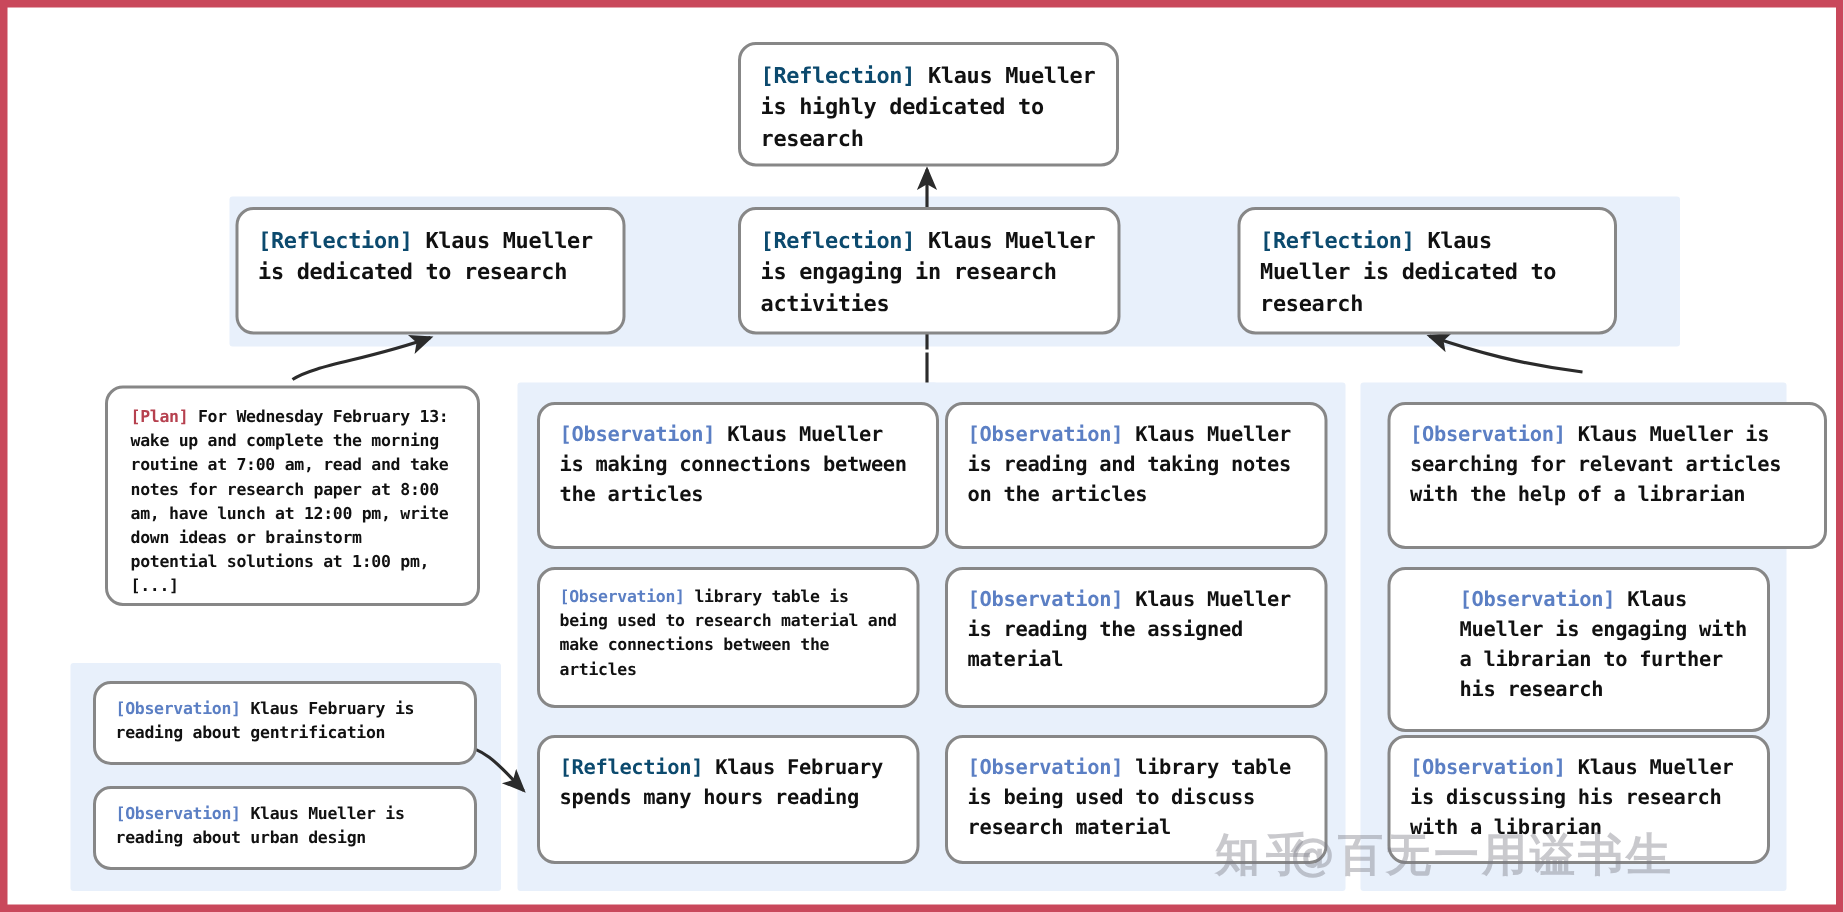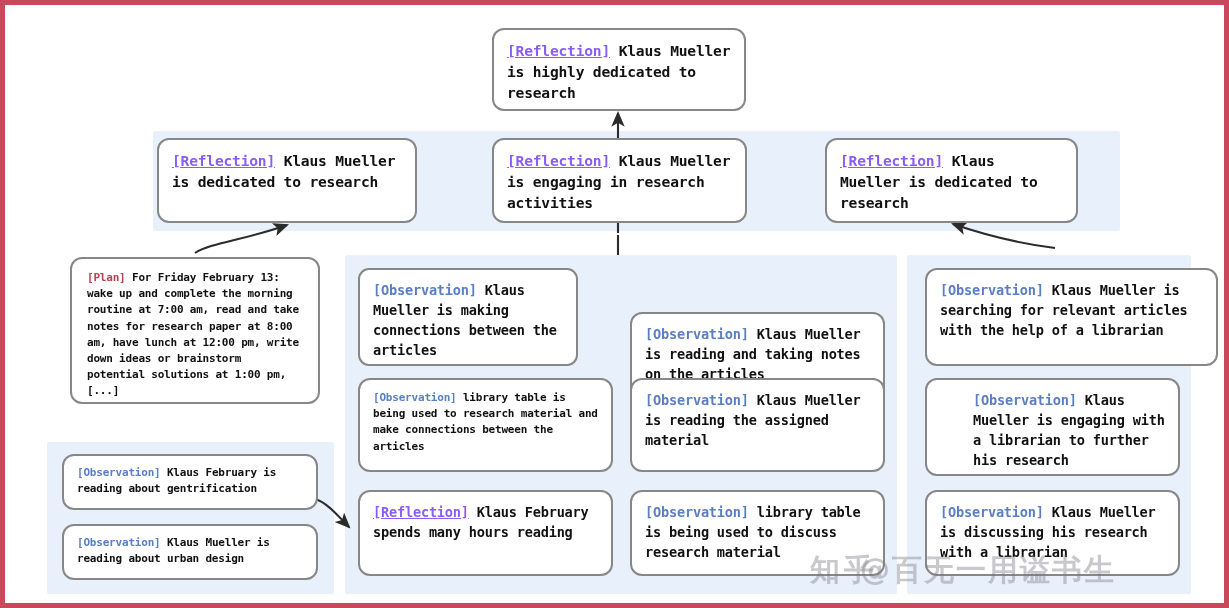--- a/index.html
+++ b/index.html
@@ -39,21 +39,21 @@
     overflow: hidden;
   }
   .node .body {
     white-space: pre-wrap;
     display: inline;
   }
   .tag {
     font-weight: bold;
     display: inline;
   }
-  .tag-reflection { color: #8b5cf6; text-decoration: underline; }
+  .tag-reflection { color: #0c4a6e; }
   .tag-observation { color: #5b7fc4; }
   .tag-plan { color: #b6414f; margin-top: 16px; }
 
   .fs15 { font-size: 14.6px; line-height: 21px; }
   .fs14 { font-size: 13.6px; line-height: 20px; }
   .fs11 { font-size: 11px; line-height: 16.2px; }
 
   
   svg.arrows {
     position: absolute;
@@ -113,60 +113,60 @@
 
   <div class="node fs15" style="left:487px; top:133px; width:255px; height:85px;">
     <span class="tag tag-reflection">[Reflection]</span><span class="body"> Klaus Mueller is engaging in research activities</span>
   </div>
 
   <div class="node fs15" style="left:820px; top:133px; width:253px; height:85px;">
     <span class="tag tag-reflection">[Reflection]</span><span class="body"> Klaus Mueller is dedicated to research</span>
   </div>
 
   <div class="node fs11" style="left:65px; top:252px; width:250px; height:147px; padding:11px 15px;">
-    <span class="tag tag-plan">[Plan]</span><span class="body"> For Friday February 13: wake up and complete the morning routine at 7:00 am, read and take notes for research paper at 8:00 am, have lunch at 12:00 pm, write down ideas or brainstorm potential solutions at 1:00 pm, [...]</span>
+    <span class="tag tag-plan">[Plan]</span><span class="body"> For Wednesday February 13: wake up and complete the morning routine at 7:00 am, read and take notes for research paper at 8:00 am, have lunch at 12:00 pm, write down ideas or brainstorm potential solutions at 1:00 pm, [...]</span>
   </div>
 
   <div class="node fs11" style="left:57px; top:449px; width:256px; height:56px; padding:9px 13px;">
     <span class="tag tag-observation">[Observation]</span><span class="body"> Klaus February is reading about gentrification</span>
   </div>
 
   <div class="node fs11" style="left:57px; top:519px; width:256px; height:56px; padding:9px 13px;">
     <span class="tag tag-observation">[Observation]</span><span class="body"> Klaus Mueller is reading about urban design</span>
   </div>
 
-  <div class="node fs14" style="left:353px; top:263px; width:220px; height:98px;border-radius:11px;">
+  <div class="node fs14" style="left:353px; top:263px; width:268px; height:98px;">
     <span class="tag tag-observation">[Observation]</span><span class="body"> Klaus Mueller is making connections between the articles</span>
   </div>
 
   <div class="node fs11" style="left:353px; top:373px; width:255px; height:94px;">
     <span class="tag tag-observation">[Observation]</span><span class="body"> library table is being used to research material and make connections between the articles</span>
   </div>
 
   <div class="node fs14" style="left:353px; top:485px; width:255px; height:86px;">
     <span class="tag tag-reflection">[Reflection]</span><span class="body"> Klaus February spends many hours reading</span>
   </div>
 
-  <div class="node fs14" style="left:625px; top:263px; width:255px; height:98px;margin-top:44px;">
+  <div class="node fs14" style="left:625px; top:263px; width:255px; height:98px;">
     <span class="tag tag-observation">[Observation]</span><span class="body"> Klaus Mueller is reading and taking notes on the articles</span>
   </div>
 
   <div class="node fs14" style="left:625px; top:373px; width:255px; height:94px;">
     <span class="tag tag-observation">[Observation]</span><span class="body"> Klaus Mueller is reading the assigned material</span>
   </div>
 
   <div class="node fs14" style="left:625px; top:485px; width:255px; height:86px;">
     <span class="tag tag-observation">[Observation]</span><span class="body"> library table is being used to discuss research material</span>
   </div>
 
   <div class="node fs14" style="left:920px; top:263px; width:293px; height:98px;">
     <span class="tag tag-observation">[Observation]</span><span class="body"> Klaus Mueller is searching for relevant articles with the help of a librarian</span>
   </div>
 
-  <div class="node fs14" style="left:920px; top:373px; width:255px; height:98px;padding-left:46px;">
+  <div class="node fs14" style="left:920px; top:373px; width:255px; height:110px;padding-left:46px;">
     <span class="tag tag-observation">[Observation]</span><span class="body"> Klaus Mueller is engaging with a librarian to further his research</span>
   </div>
 
   <div class="node fs14" style="left:920px; top:485px; width:255px; height:86px;">
     <span class="tag tag-observation">[Observation]</span><span class="body"> Klaus Mueller is discussing his research with a librarian</span>
   </div>
 
   <div class="watermark" id="wm-logo">知乎</div>
   <div class="watermark" id="wm-handle">@百无一用谥书生</div>
 

